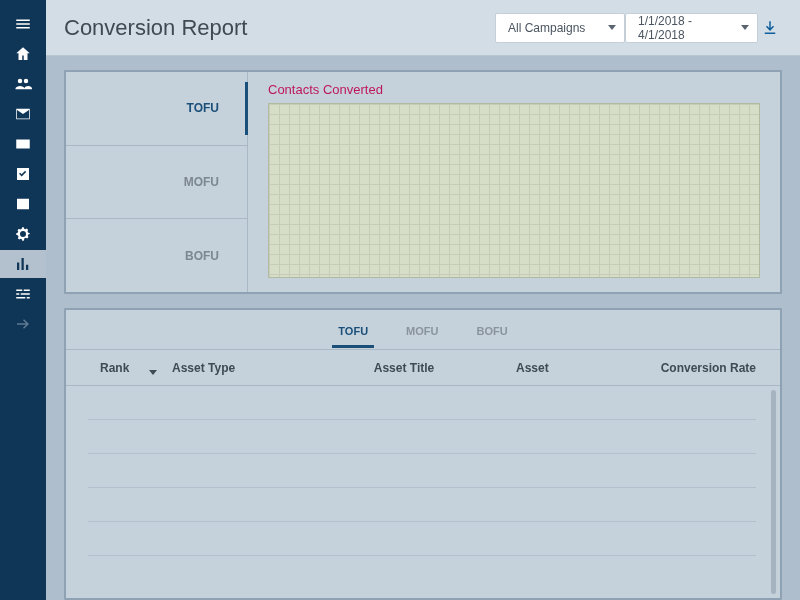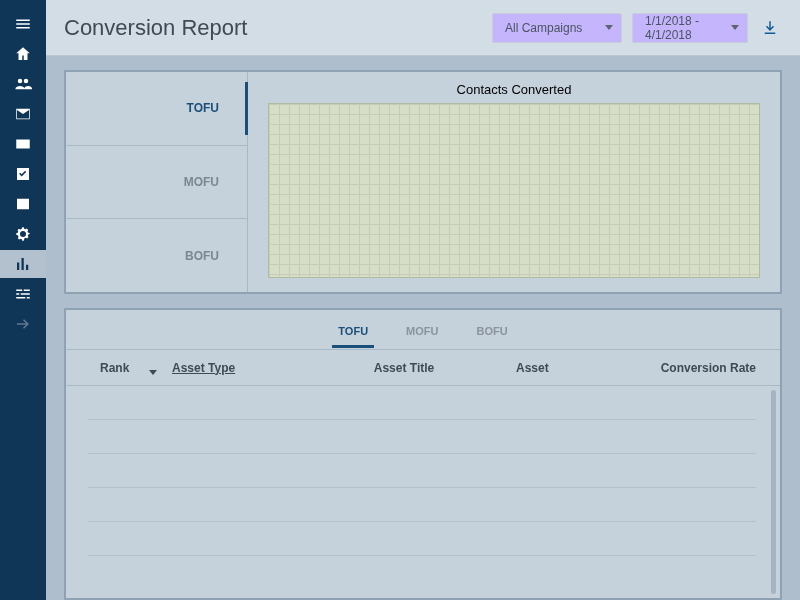--- a/index.html
+++ b/index.html
@@ -9,54 +9,54 @@
   
   .sidebar { width: 46px; height: 100%; background: #0f3557; display: flex; flex-direction: column; align-items: center; padding-top: 10px; gap: 2px; }
   .sidebar .nav-item { width: 46px; height: 28px; display: flex; align-items: center; justify-content: center; color: #fff; cursor: pointer; }
   .sidebar .nav-item.active { background: #b3c1ce; color: #0f3557; }
   .sidebar .nav-item svg { width: 18px; height: 18px; fill: currentColor; }
   .sidebar .nav-item.dim { color: #5f7a92; }
 
   
   .main { flex: 1; height: 100%; display: flex; flex-direction: column; }
 
-  .topbar { height: 56px; background: #d3dde5; border-bottom: 1px solid #b9c7d3; display: flex; align-items: center; padding: 0 18px; gap: 10px; }
+  .topbar { height: 56px; background: #d3dde5; border-bottom: 1px solid #b9c7d3; display: flex; align-items: center; padding: 0 18px; }
   .page-title { font-size: 22px; font-weight: 400; color: #3f4a55; flex: 1; }
-  .select { height: 30px; background: #c4b5fd; border: 1px solid #c4cfd8; border-radius: 2px; display: flex; align-items: center; padding: 0 8px 0 12px; font-size: 12px; color: #4a5560; cursor: pointer; gap: 12px; }
+  .select { height: 30px; background: #ffffff; border: 1px solid #c4cfd8; border-radius: 2px; display: flex; align-items: center; padding: 0 8px 0 12px; font-size: 12px; color: #4a5560; cursor: pointer; gap: 12px; }
   .select.campaign { width: 130px; justify-content: space-between; }
-  .select.date { width: 116px; justify-content: space-between; }
+  .select.date { width: 133px; justify-content: space-between; }
   .caret { width: 0; height: 0; border-left: 4px solid transparent; border-right: 4px solid transparent; border-top: 5px solid #5a6570; }
   .dl-btn { width: 24px; height: 30px; display: flex; align-items: center; justify-content: center; color: #0f5e9c; cursor: pointer; }
   .dl-btn svg { width: 18px; height: 18px; fill: currentColor; }
 
   .content { flex: 1; padding: 14px 18px 0 18px; display: flex; flex-direction: column; gap: 14px; overflow: hidden; }
 
   .panel { border: 2px solid #8fa2b3; background: #c5d1db; border-radius: 1px; }
 
   
   .funnel-panel { display: flex; height: 224px; }
   .funnel-tabs { width: 182px; display: flex; flex-direction: column; }
   .ftab { flex: 1; display: flex; align-items: center; justify-content: flex-end; padding-right: 28px; font-size: 12px; font-weight: 700; color: #7c8791; border-bottom: 1px solid #a9b8c5; border-right: 1px solid #a9b8c5; position: relative; cursor: pointer; }
   .ftab:last-child { border-bottom: none; }
   .ftab.active { color: #1a4f7a; }
   .ftab.active::after { content: ""; position: absolute; right: -1px; top: 10px; bottom: 10px; width: 3px; background: #1a4f7a; }
   .chart-area { flex: 1; padding: 10px 20px 14px 20px; display: flex; flex-direction: column; }
-  .chart-title { text-align: center; font-size: 13px; color: #000000; margin-bottom: 6px; }
+  .chart-title { text-align: left; font-size: 13px; color: #be185d; margin-bottom: 6px; }
   .chart-grid { flex: 1; background-color: #d6dec8; background-image: linear-gradient(#c5cdb8 1px, transparent 1px), linear-gradient(90deg, #c5cdb8 1px, transparent 1px); background-size: 10px 10px; border: 1px solid #b0bba0; }
 
   
   .table-panel { flex: 1; display: flex; flex-direction: column; padding: 0; min-height: 0; }
   .table-tabs { height: 40px; display: flex; align-items: center; justify-content: center; gap: 38px; border-bottom: 1px solid #a9b8c5; }
   .ttab { font-size: 11px; font-weight: 700; color: #8a949e; padding: 12px 0 10px 0; cursor: pointer; position: relative; }
   .ttab.active { color: #1a4f7a; }
   .ttab.active::after { content: ""; position: absolute; left: -6px; right: -6px; bottom: -1px; height: 3px; background: #1a4f7a; }
 
   .thead { display: flex; height: 36px; align-items: center; padding: 0 24px 0 34px; border-bottom: 1px solid #a9b8c5; font-size: 12px; font-weight: 700; color: #3f4a55; }
   .th-rank { width: 72px; display: flex; align-items: flex-end; gap: 20px; }
-  .th-type { width: 120px; text-decoration: underline; }
+  .th-type { width: 120px; }
   .th-title { flex: 1; text-align: center; }
   .th-impact { width: 120px; }
   .th-rate { width: 120px; text-align: right; }
   .sort-caret { width: 0; height: 0; border-left: 4px solid transparent; border-right: 4px solid transparent; border-top: 5px solid #3f4a55; }
 
   .tbody { flex: 1; overflow: hidden; position: relative; padding: 0 12px 0 0; }
   .row-line { height: 34px; border-bottom: 1px solid #b3c1ce; margin: 0 12px 0 22px; }
   .vscroll { position: absolute; top: 4px; right: 4px; bottom: 4px; width: 5px; background: #a6b4c1; border-radius: 3px; }
 </style>
 </head>

